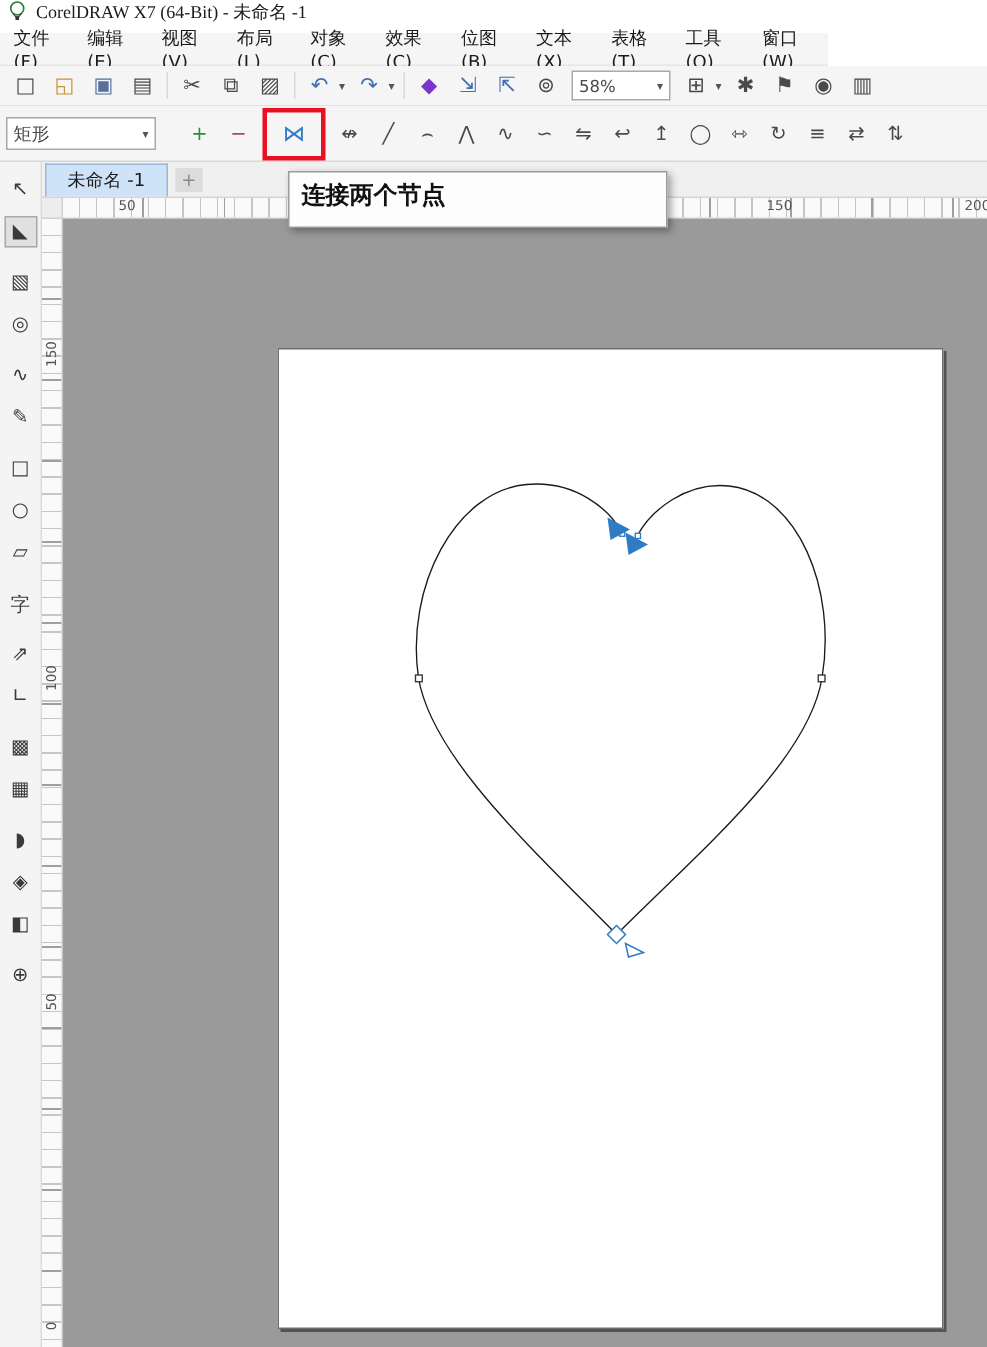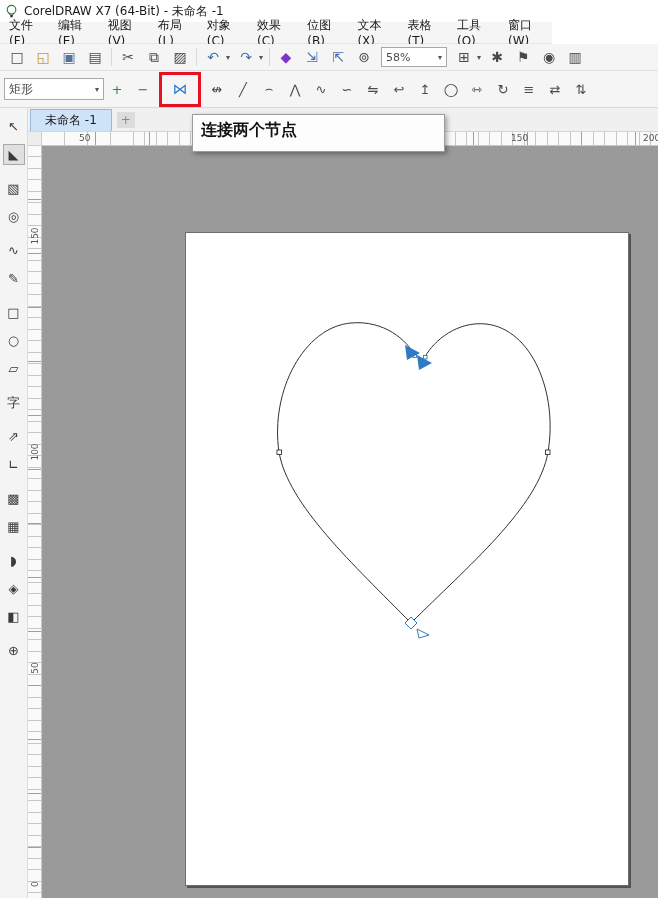--- a/index.html
+++ b/index.html
@@ -2,21 +2,21 @@
 <html><head>
 <meta charset="utf-8">
 <style>
   * { margin:0; padding:0; box-sizing:border-box; }
   html,body { width:658px; height:898px; overflow:hidden; background:#fff;
     font-family:"DejaVu Sans","Liberation Sans",sans-serif; color:#1a1a1a; }
   .abs { position:absolute; }
 
   
   #titlebar { left:0; top:0; width:658px; height:22px; background:#ffffff;
-    display:flex; align-items:center; padding-left:4px; font-size:12px; }
+    display:flex; align-items:flex-start; padding-left:4px; font-size:12px;font-family:Liberation Serif, serif; }
   #app-icon { width:15px; height:15px; margin-right:5px; }
 
   
   #menubar { left:0; top:22px; width:552px; height:22px; background:#f5f5f5;
     border-bottom:1px solid #e6e6e6; display:flex; align-items:center; font-size:12px; }
   .menu-item { padding:2px 9px; cursor:default; }
 
   
   #stdbar { left:0; top:44px; width:658px; height:27px; background:#f5f5f5;
     border-bottom:1px solid #e2e2e2; display:flex; align-items:center; padding-left:4px;
@@ -31,21 +31,21 @@
   .glyph-folder { color:#c49538; }
   .glyph-save { color:#55719c; }
   .glyph-undo { color:#3f6fae; }
   .glyph-launcher { color:#7b35c9; }
   .glyph-import { color:#3f6fae; }
 
   
   #propbar { left:0; top:71px; width:658px; height:37px; background:#f5f5f5;
     border-bottom:1px solid #d8d8d8; display:flex; align-items:center; padding-left:4px;
     font-size:13px; color:#4a4a4a; }
-  #selmode-combo { width:100px; height:22px; font-size:12px; margin-right:0; }
+  #selmode-combo { width:100px; height:22px; font-size:12px; margin-right:16px; }
   .pbtn { width:26px; height:24px; display:flex; align-items:center; justify-content:center; }
   .red-box { border:3px solid #e81123; height:35px; padding:0 5px; display:flex;
     align-items:center; justify-content:center; margin:0 3px; background:transparent; }
   .join-glyph { color:#2f7cc4; font-size:15px; }
 
   
   #toolbox { left:0; top:108px; width:28px; height:790px; background:#f4f4f4;
     border-right:1px solid #dcdcdc; display:flex; flex-direction:column; align-items:center;
     padding-top:8px; gap:7px; font-size:13px; color:#3a3a3a; }
   .tool { width:22px; height:21px; display:flex; align-items:center; justify-content:center; }

